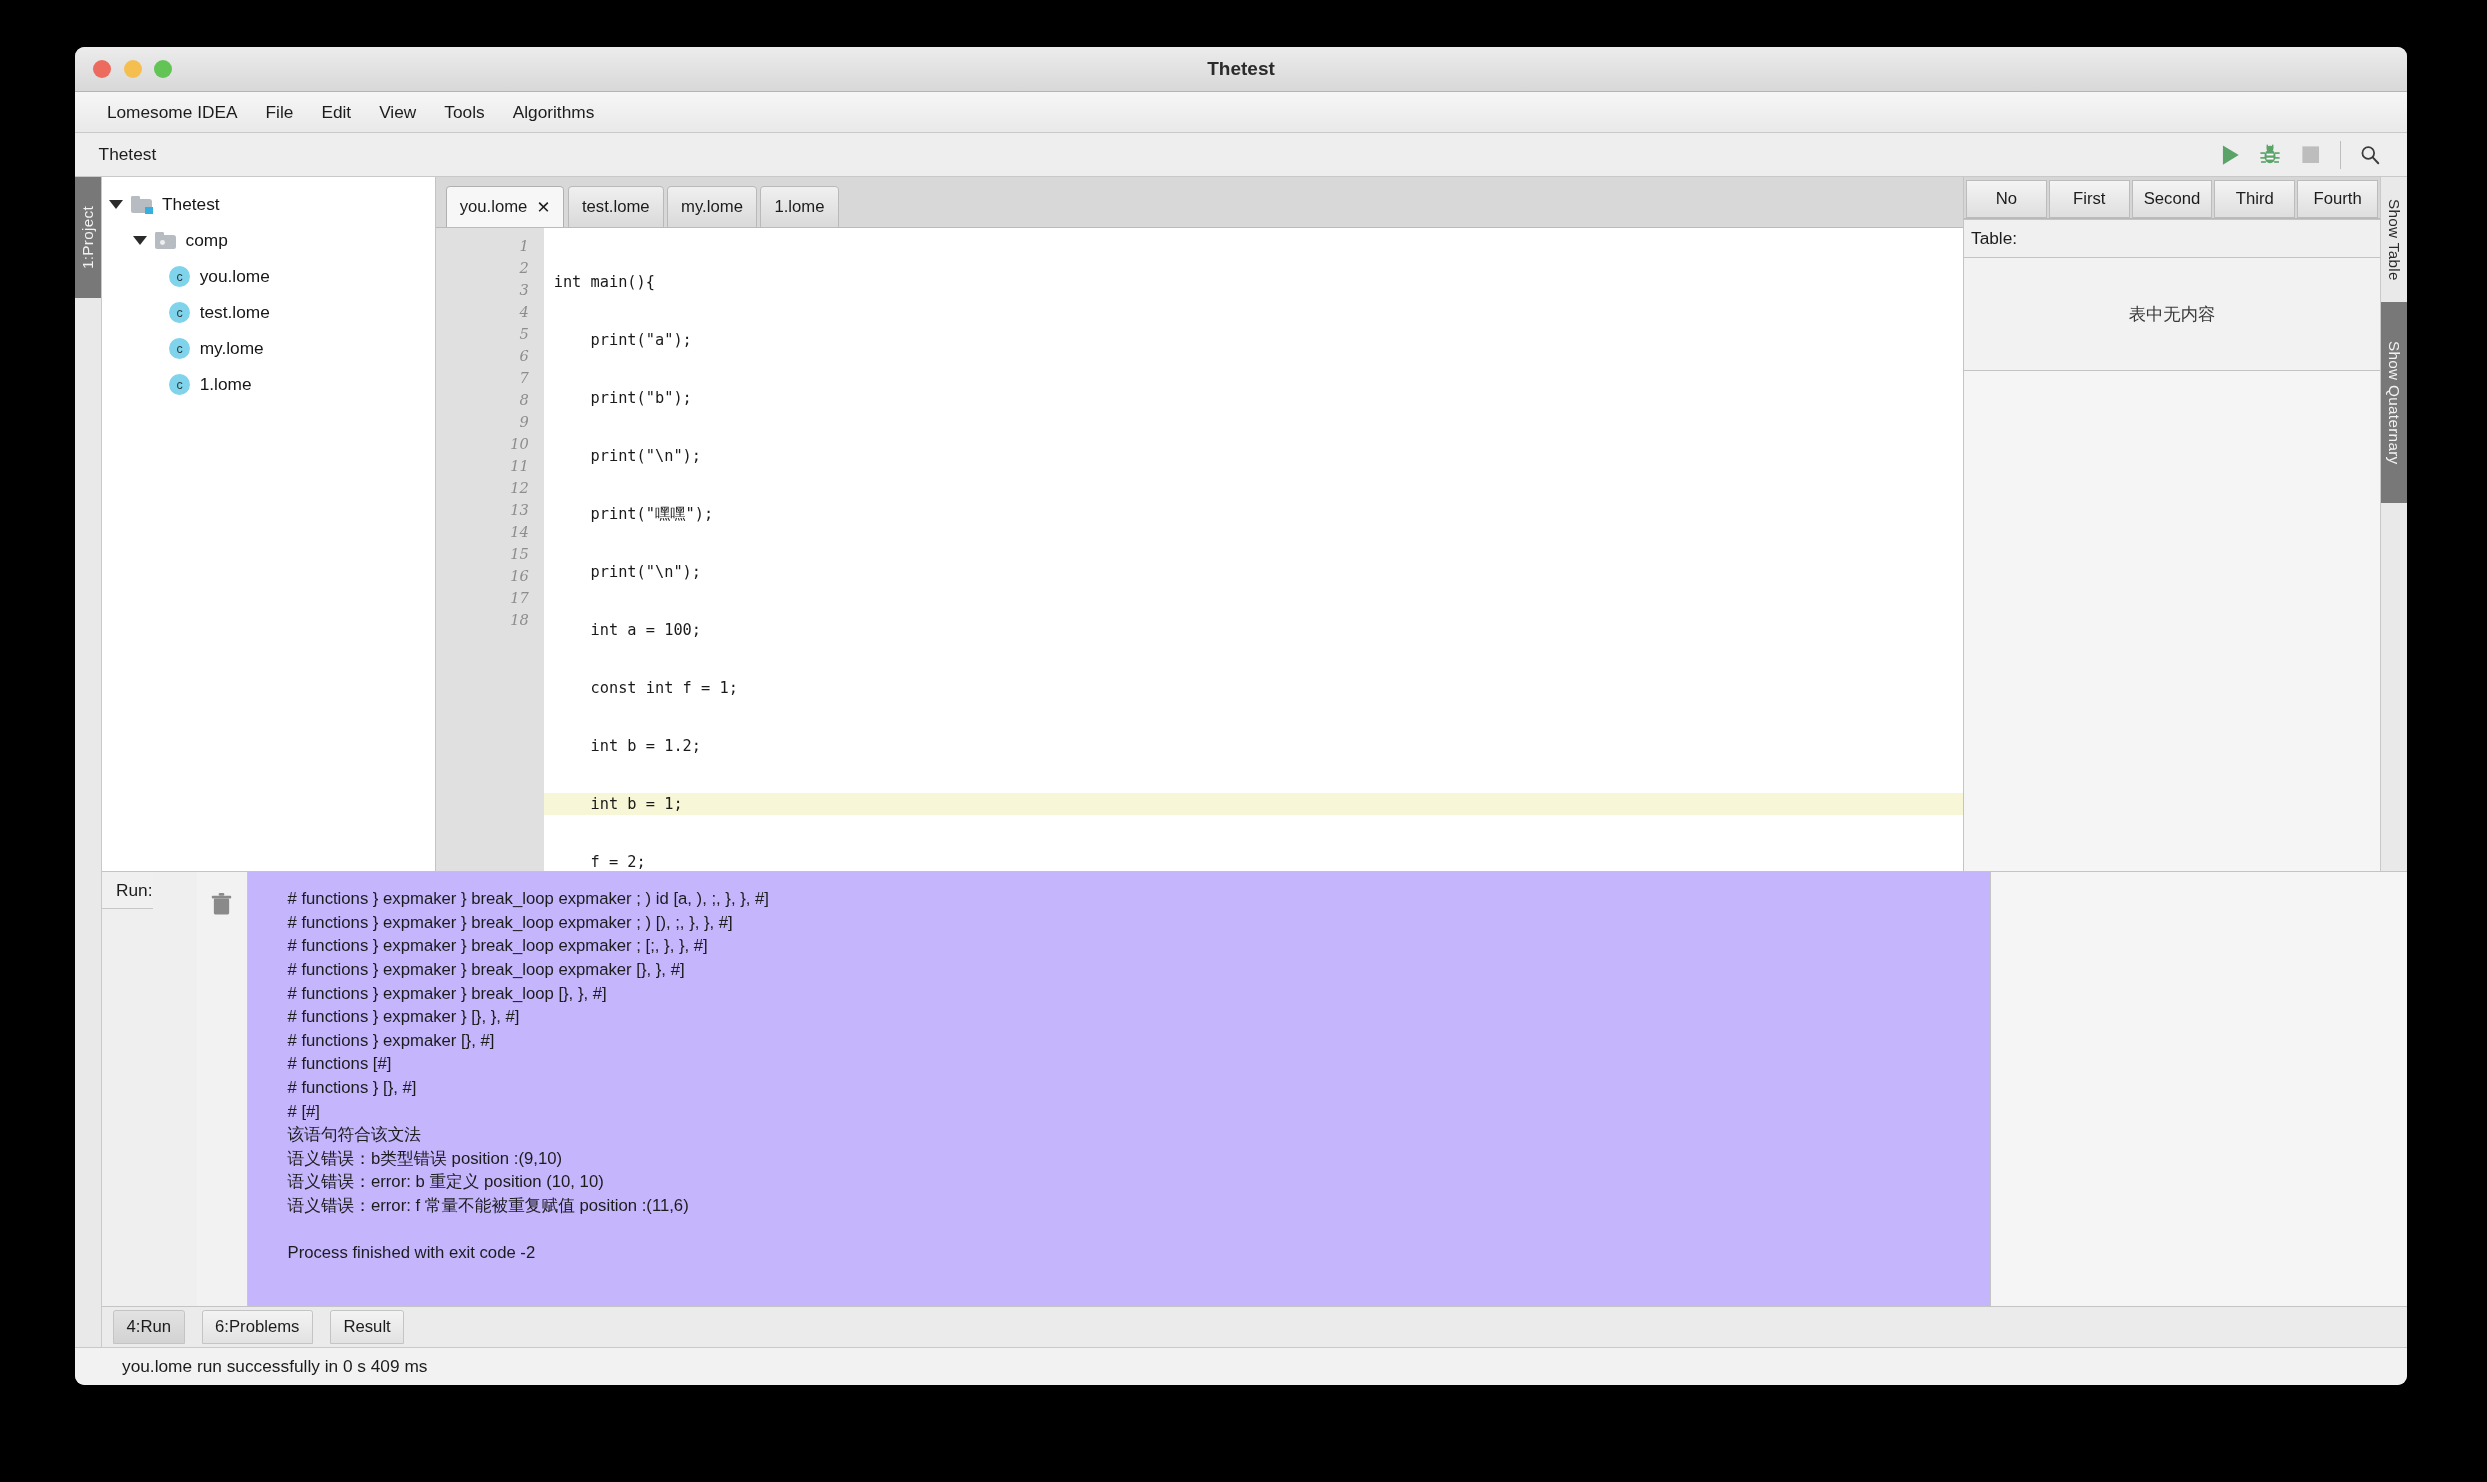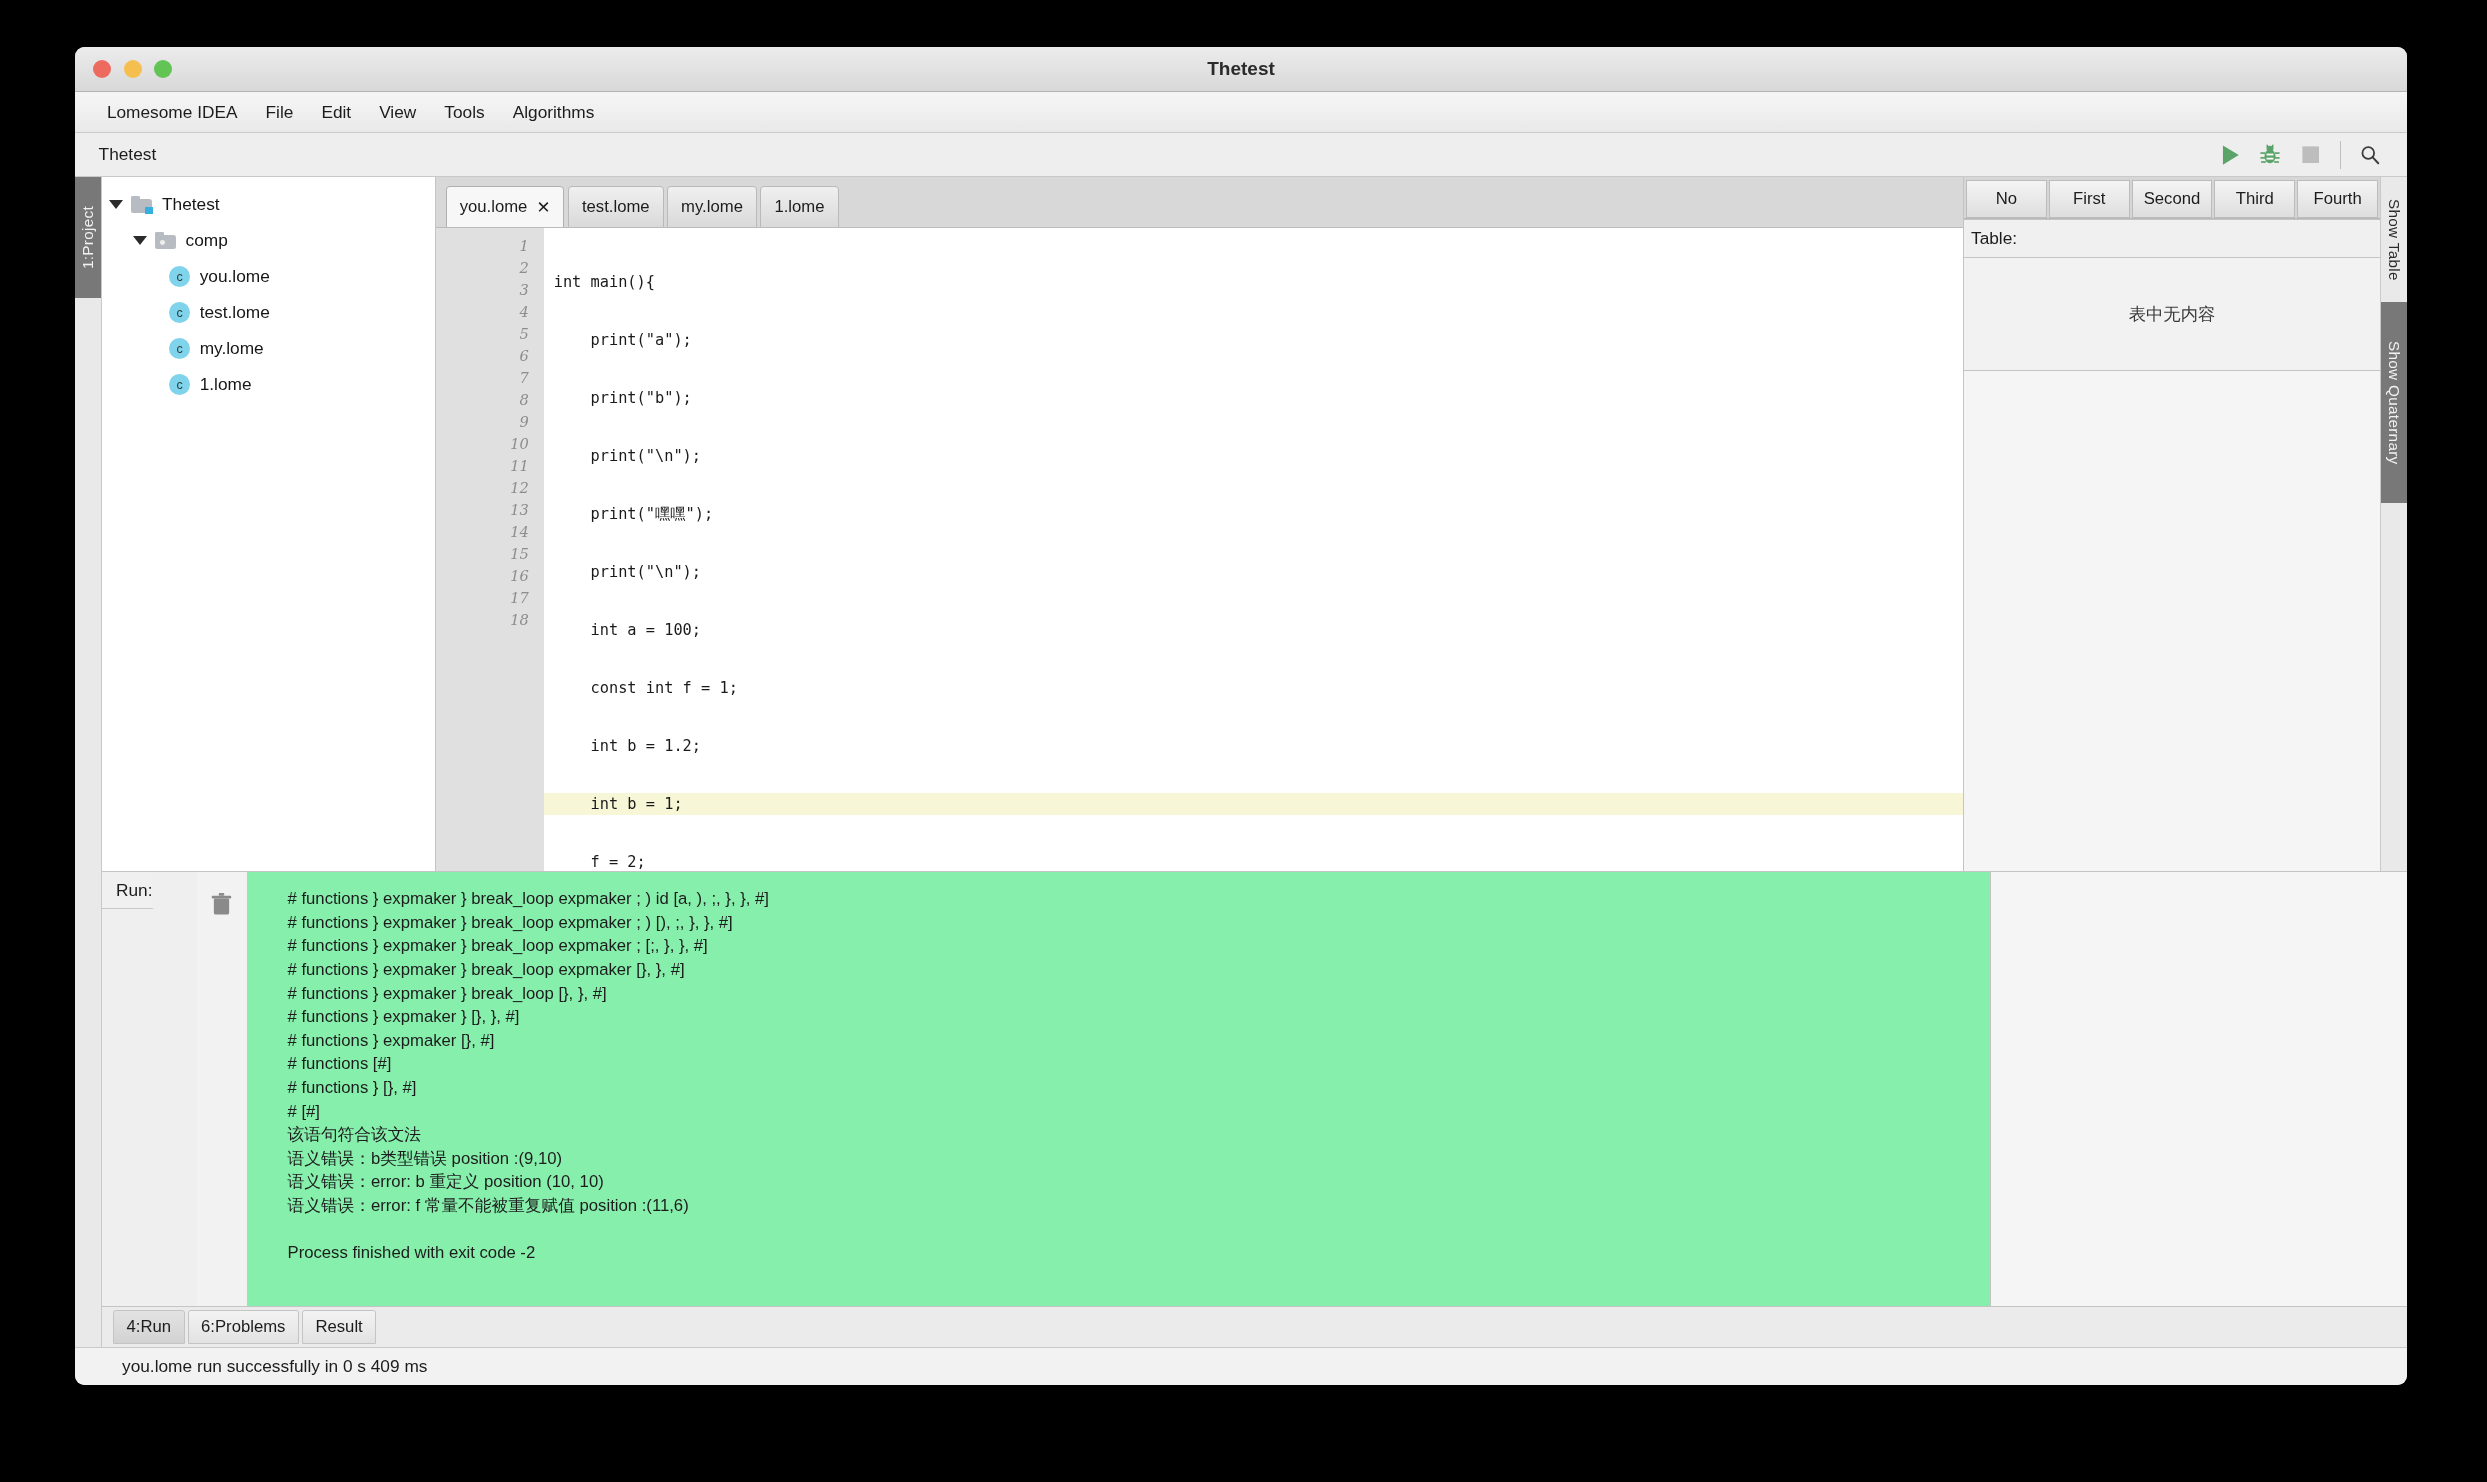--- a/index.html
+++ b/index.html
@@ -266,42 +266,42 @@
   }
   #run-main { flex: 1 1 auto; display: flex; min-height: 0; }
   #run-actions {
     width: 50px; flex: 0 0 50px;
     background: #f2f2f2;
     border-right: 0.7px solid #c8c8c8;
     padding-top: 21px;
     display: flex; flex-direction: column; align-items: center;
   }
   #console {
-    flex: 1 1 auto; background: #86efac;
+    flex: 1 1 auto; background: #c4b5fd;
     padding: 15.3px 0 0 40px;
     overflow: hidden;
     border-right: 1.4px solid #c4c4c4;
   }
   .oline {
     font-size: 16.7px; color: #1c1c1c;
     height: 23.6px; line-height: 23.6px;
     white-space: pre;
   }
   .oline.blank { height: 23.6px; }
   #console-right { width: 416px; flex: 0 0 416px; background: #f5f5f5; }
 
   
   #bottom-tabs {
     height: 40px; flex: 0 0 40px;
     background: #ebebeb;
     border-top: 0.7px solid #c4c4c4;
     display: flex; align-items: center; padding-left: 11px;
   }
   .btab {
-    height: 32px; margin-right: 3px;
+    height: 32px; margin-right: 17px;
     background: linear-gradient(#f3f3f3, #e2e2e2);
     border: 0.7px solid #c4c4c4;
     border-radius: 2.8px 2.8px 0 0;
     display: flex; align-items: center; padding: 0 12.5px;
     font-size: 16.7px; color: #1c1c1c;
   }
   .btab.active { background: linear-gradient(#e2e2e2, #d2d2d2); }
 
   
   #statusbar {

